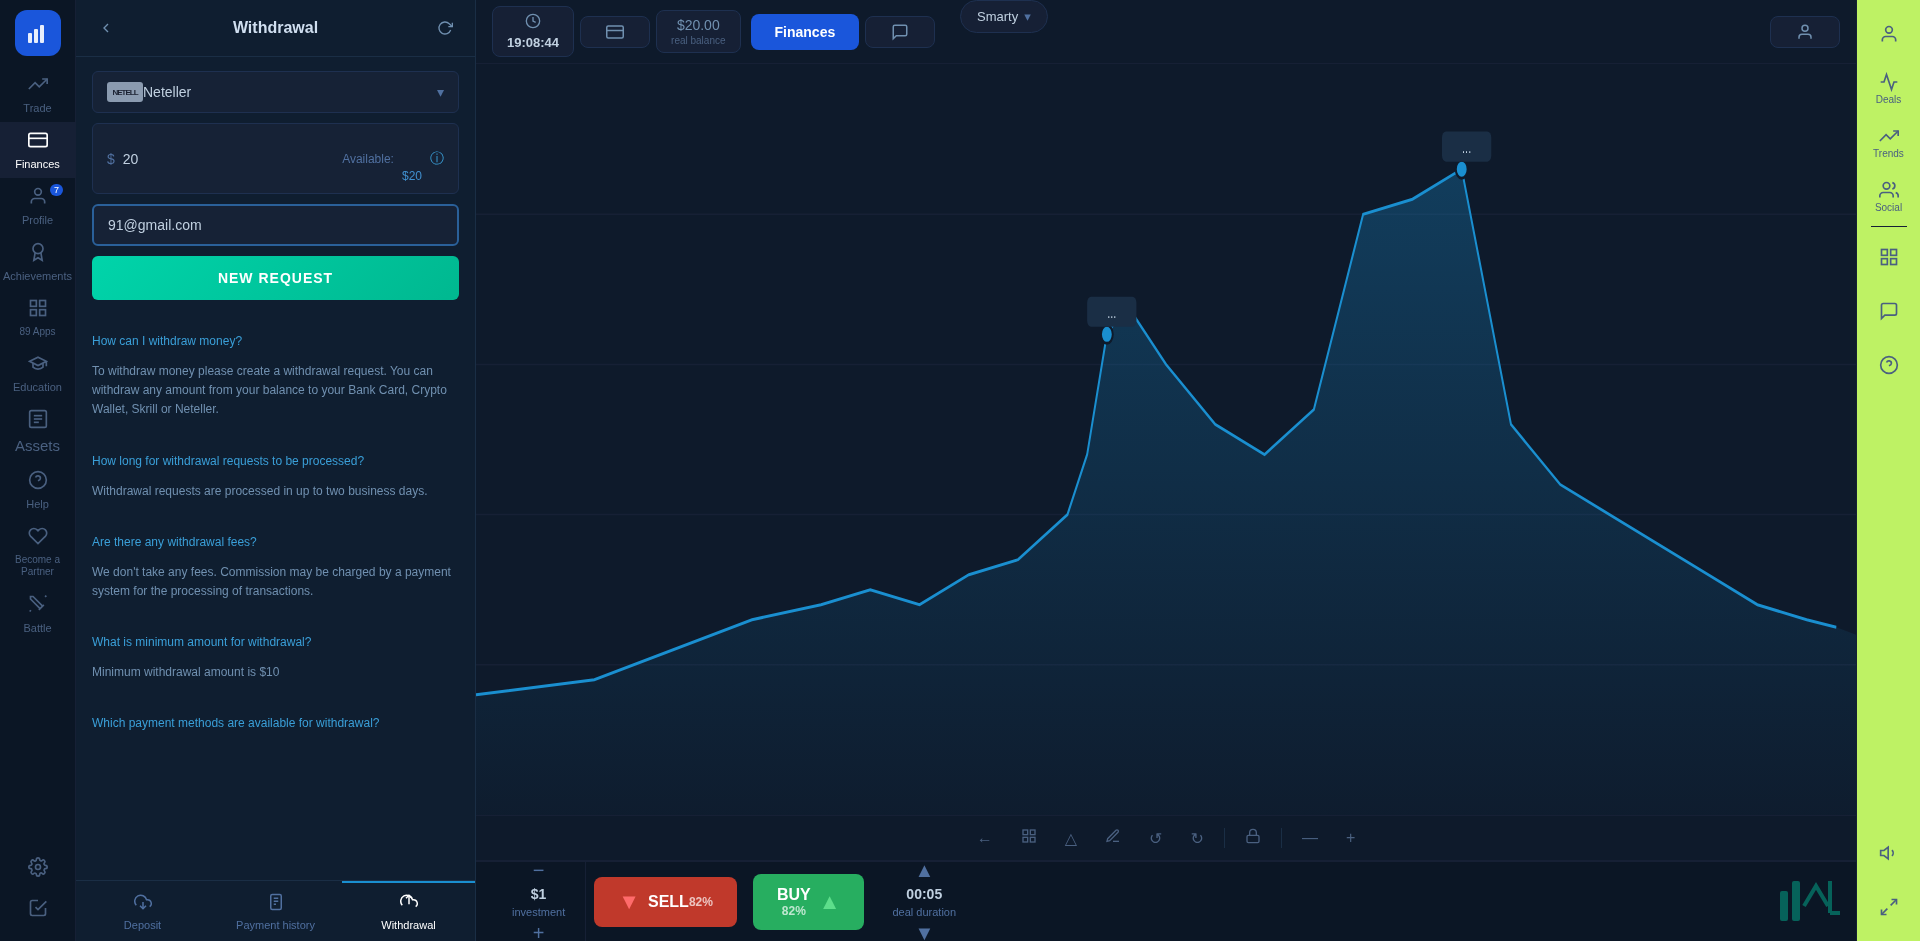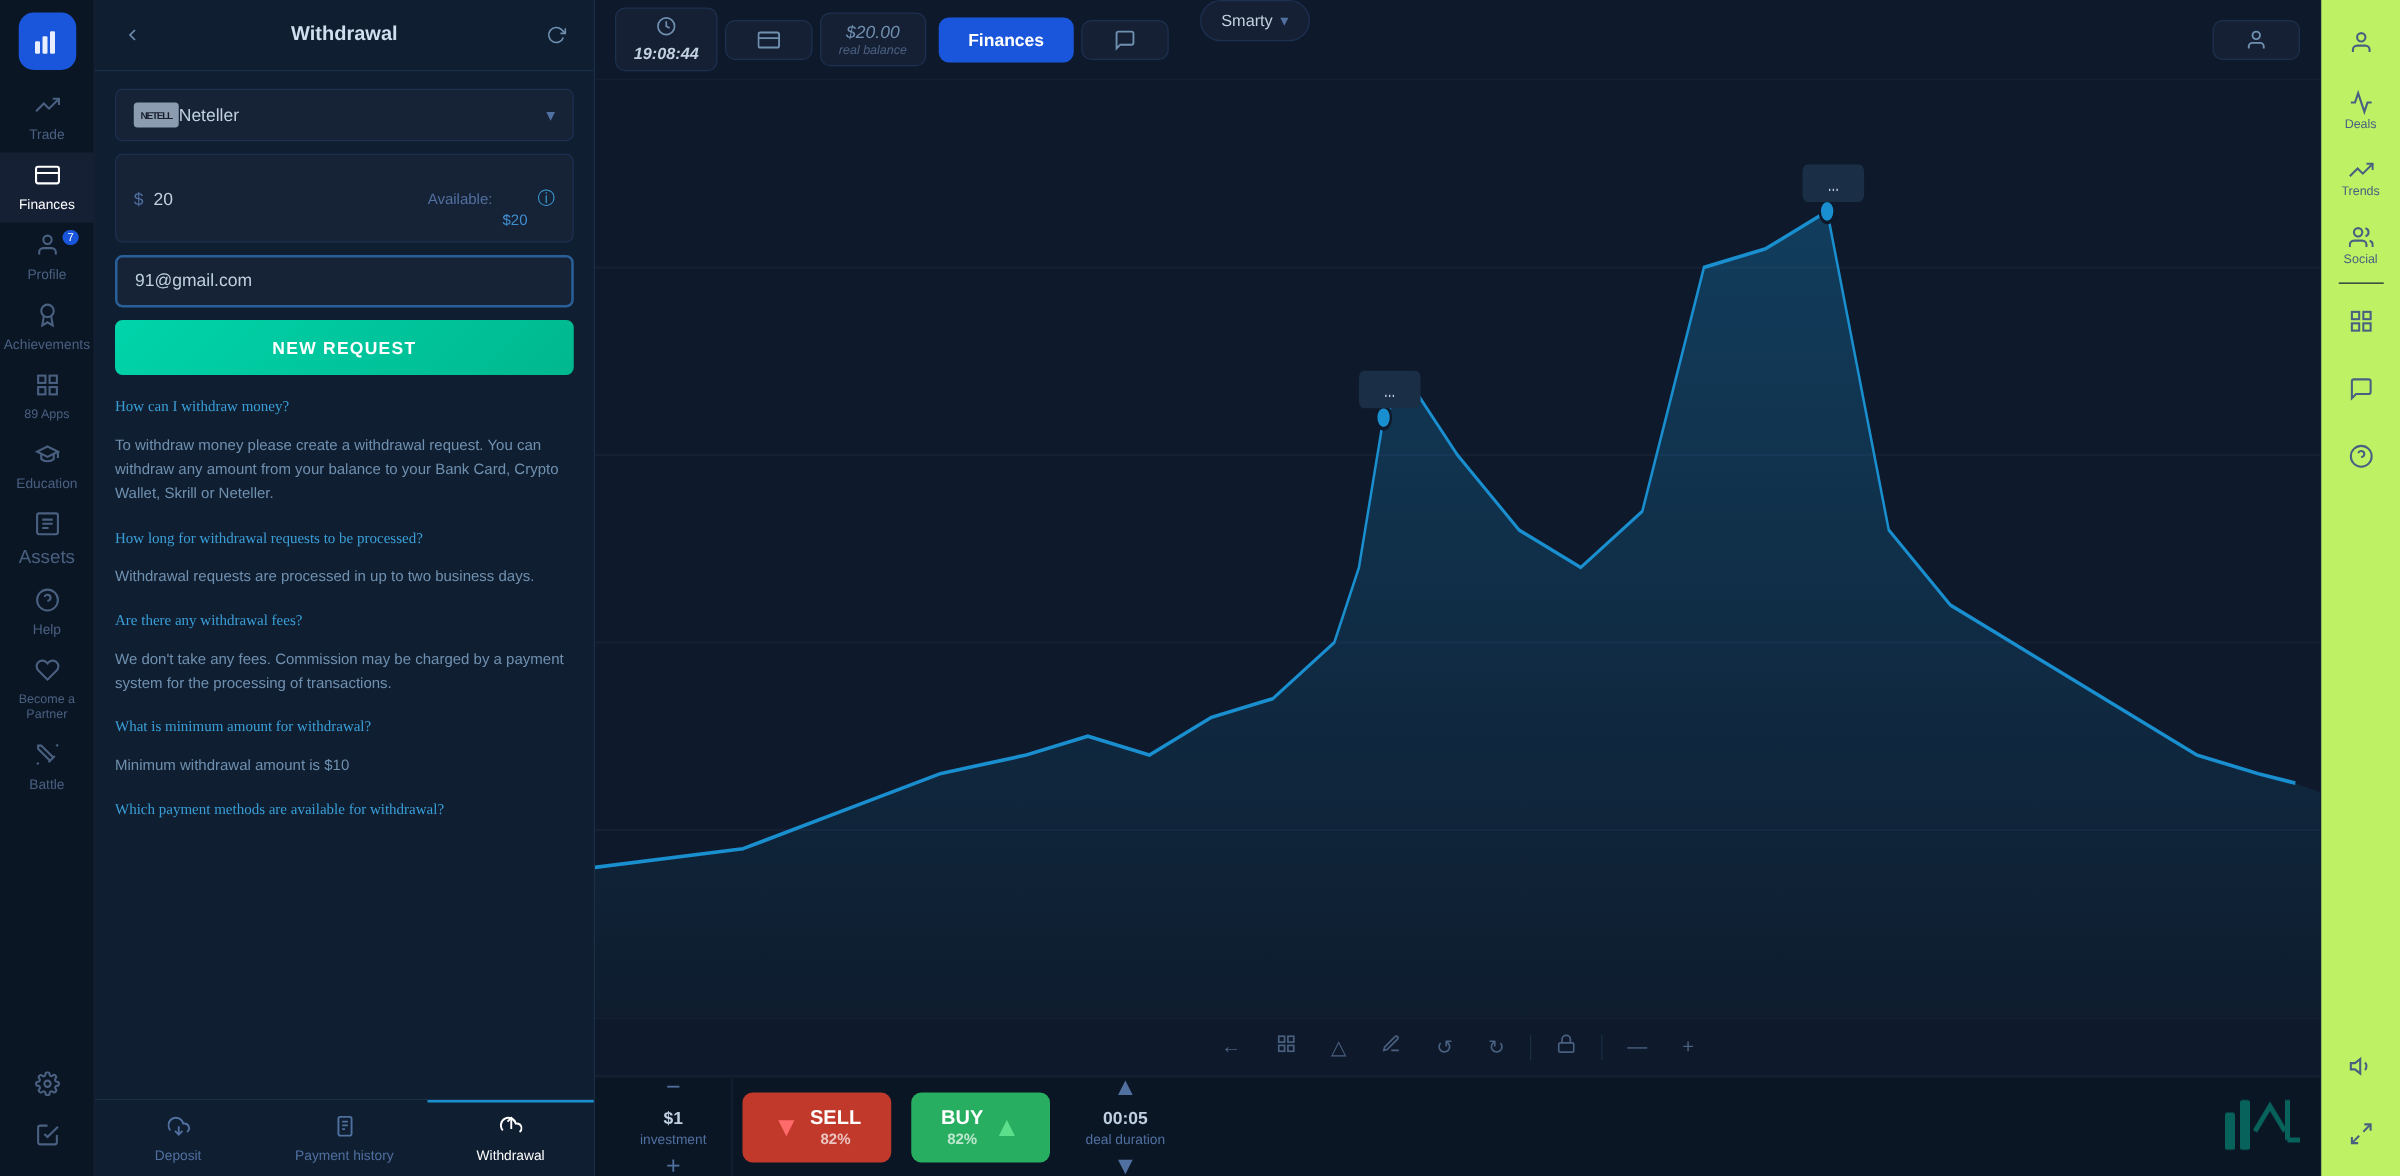--- a/index.html
+++ b/index.html
@@ -217,23 +217,22 @@
       color: #7090b0;
       font-size: 12px;
       line-height: 1.6;
     }
 
     
     .faq-question {
       color: #3a9fd8;
       font-size: 12px;
       cursor: pointer;
-      margin-top: 8px;
+      margin-top: 24px;
       margin-bottom: 4px;
-      font-family: Liberation Serif, serif;
     }
     .faq-answer {
       color: #7090b0;
       font-size: 12px;
       line-height: 1.6;
     }
 
     
     .panel-footer {
       display: flex;
@@ -284,21 +283,20 @@
       justify-content: center;
       background: #162035;
       border: 1px solid #1e3050;
       border-radius: 8px;
       padding: 6px 14px;
       color: #7090b0;
       font-size: 11px;
       cursor: pointer;
       gap: 2px;
       min-width: 70px;
-      font-style: italic;
     }
     .top-btn.time-btn {
       display: flex;
       align-items: center;
       gap: 6px;
       color: #c0d0e0;
     }
     .top-btn.balance-btn { color: #7090b0; }
     .top-btn .balance-amount { font-size: 14px; color: #7090b0; }
     .top-btn .balance-label { font-size: 10px; color: #4a6080; }
@@ -801,21 +799,21 @@
       <span class="trade-icon">−</span>
       <span class="trade-value">$1</span>
       <span class="trade-label">investment</span>
       <span class="trade-icon">+</span>
     </div>
 
     <button class="sell-btn">
       <div style="display:flex;flex-direction:column;align-items:center;">
         <span style="font-size:22px; color:#ff6b6b;">▼</span>
       </div>
-      <div style="display:flex;flex-direction:column;align-items:center;">
+      <div style="display:flex;flex-direction:row;align-items:center;">
         <span style="font-size:16px;font-weight:700">SELL</span>
         <span class="sell-pct">82%</span>
       </div>
     </button>
 
     <button class="buy-btn">
       <div style="display:flex;flex-direction:column;align-items:center;">
         <span style="font-size:16px;font-weight:700">BUY</span>
         <span class="buy-pct">82%</span>
       </div>

